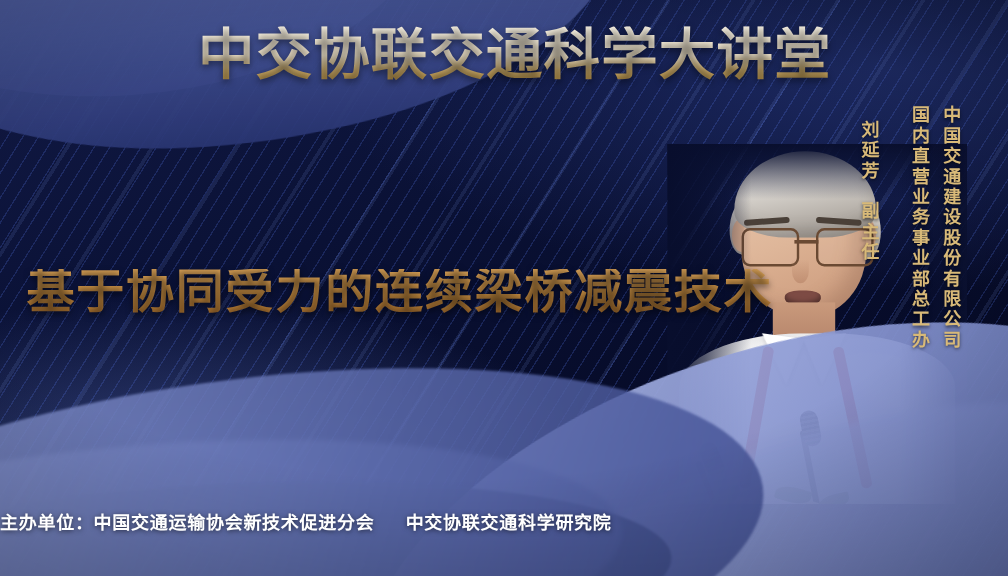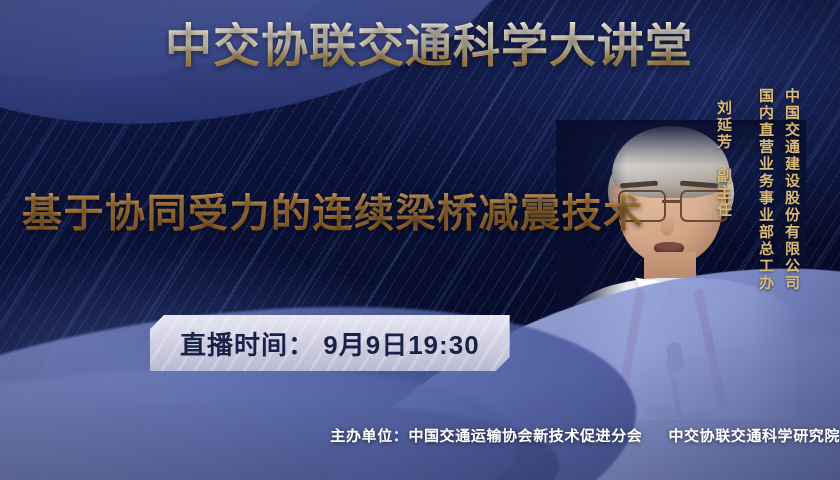--- a/index.html
+++ b/index.html
@@ -336,21 +336,21 @@
   }
   .sub-bar-icon {
     width: 46px;
     background: linear-gradient(180deg, #1b8f92 0%, #158183 100%);
     display: flex; align-items: center; justify-content: center;
   }
   .sub-bar-icon svg { display: block; }
 
   .headline {
     position: absolute;
-    left: 22px; top: 193px;
+    left: 22px; top: 224px;
     font-size: 40px;
     font-weight: 700;
     letter-spacing: 1.5px;
     line-height: 1;
     color: #c2893f;
     background: linear-gradient(180deg, #dba css 0%, #c2893f 100%);
     text-shadow: 0 2px 5px rgba(0,0,0,.5);
     white-space: nowrap;
   }
   .headline {
@@ -372,21 +372,21 @@
       repeating-linear-gradient(-58deg, rgba(255,255,255,.22) 0 3px, rgba(255,255,255,0) 3px, rgba(255,255,255,0) 14px),
       linear-gradient(180deg, #e6e5f1 0%, #d3d2e4 45%, #b9bad2 100%);
     clip-path: polygon(14px 0, 100% 0, 100% calc(100% - 14px), calc(100% - 14px) 100%, 0 100%, 0 14px);
     box-shadow: 0 4px 12px rgba(0,0,0,.4);
     white-space: nowrap;
   }
 
   .footer {
     position: absolute;
     left: 0; right: 0; top: 424px;
-    text-align: right;
+    text-align: left;
     color: #ffffff;
     font-size: 15px;
     font-weight: 700;
     letter-spacing: .6px;
     text-shadow: 0 1px 4px rgba(0,0,0,.6);
     white-space: nowrap;
   }
   .footer .gap { display: inline-block; width: 26px; }
 
   
@@ -468,21 +468,20 @@
   <div class="ribbon ribbon-c"></div>
   <div class="ribbon ribbon-b"></div>
   <div class="ribbon ribbon-a"></div>
   <div class="bg-vignette"></div>
 
   <div class="main-title">中交协联交通科学大讲堂</div>
 
 
   <div class="headline">基于协同受力的连续梁桥减震技术</div>
 
-  <div class="time-box">直播时间： 9月9日19:30</div>
 
   <div class="vcol vcol-name">刘延芳　副主任</div>
   <div class="vcol vcol-dept">国内直营业务事业部总工办</div>
   <div class="vcol vcol-org">中国交通建设股份有限公司</div>
 
   <div class="footer">
     <span>主办单位：</span><span>中国交通运输协会新技术促进分会</span><span class="gap"></span><span>中交协联交通科学研究院</span>
   </div>
 
 </div>

